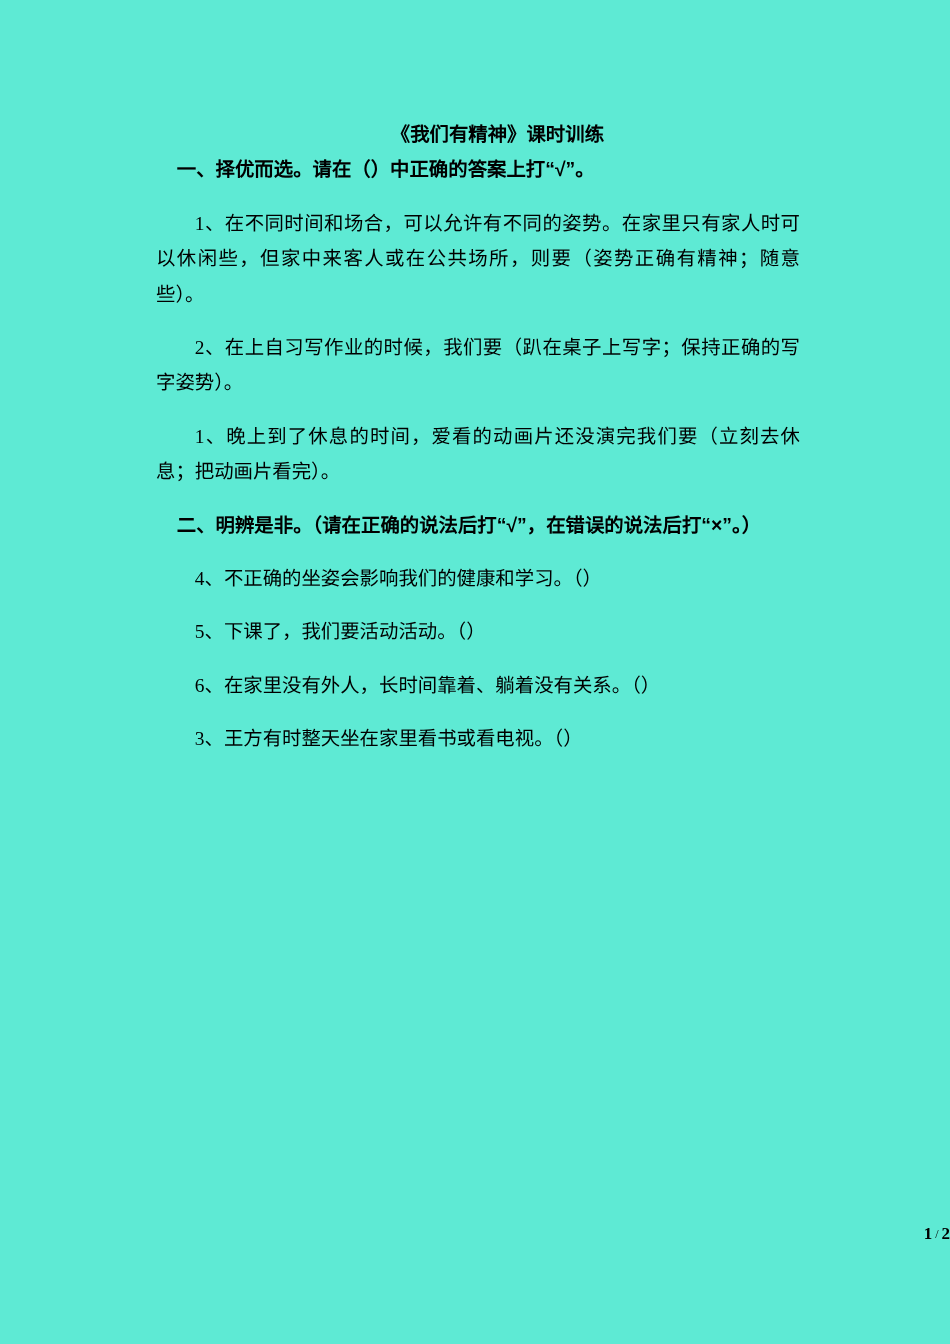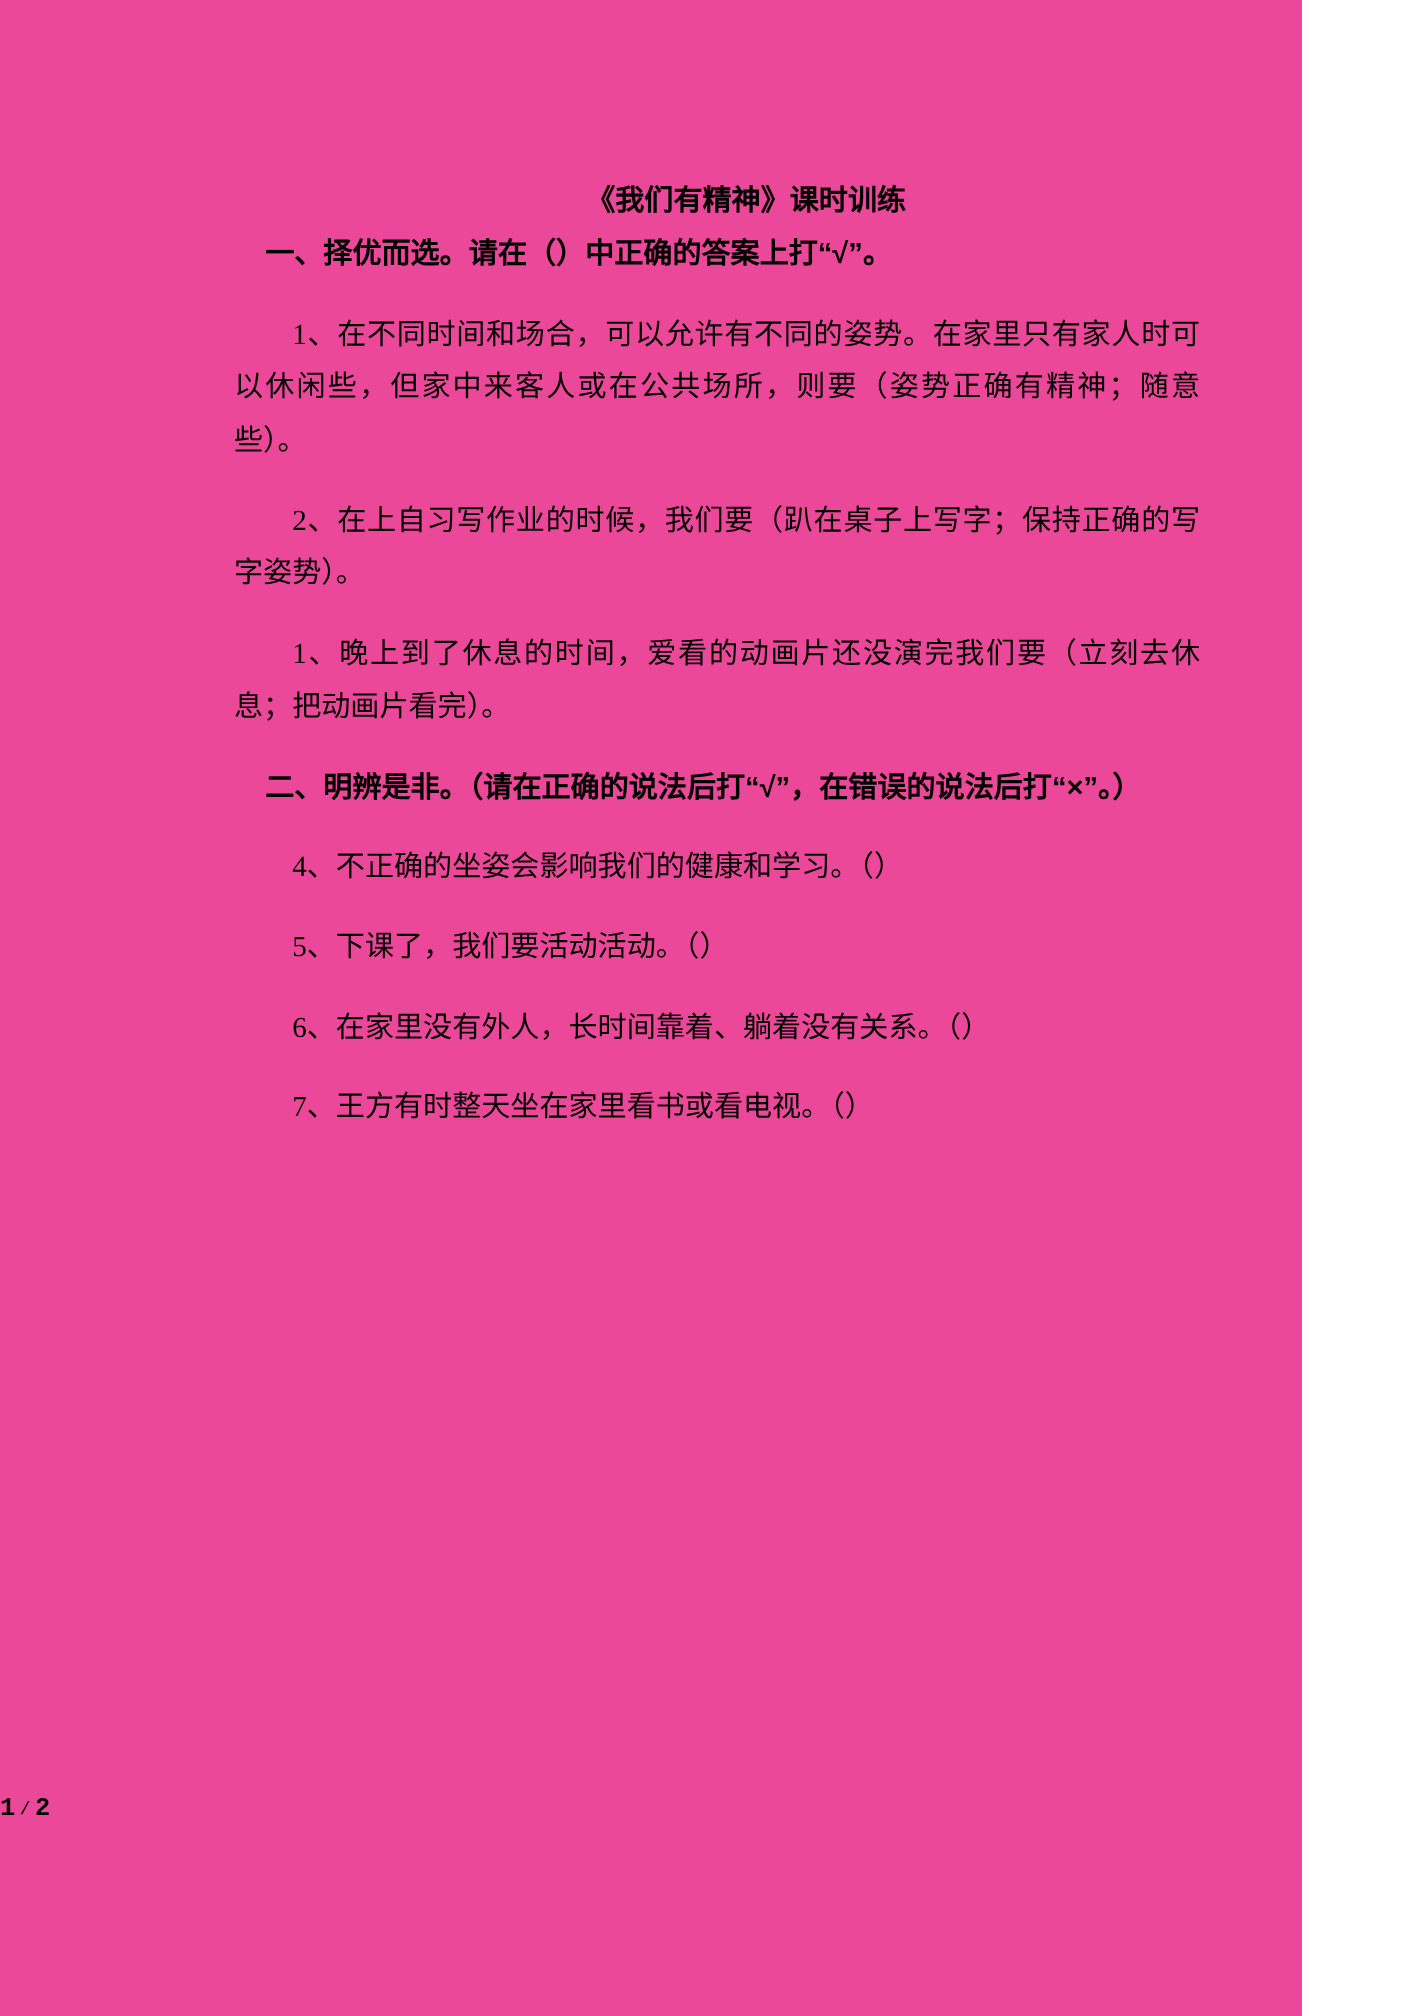--- a/index.html
+++ b/index.html
@@ -2,27 +2,26 @@
 <html lang="zh-CN"><head>
 <meta charset="utf-8">
 <style>
   html, body {
     margin: 0;
     padding: 0;
     background: #ffffff;
   }
   .page {
     position: relative;
-    width: 852px;
+    width: 950px;
     height: 1344px;
-    background: #ec4899;
+    background: #5eead4;
     color: #000000;
     overflow: hidden;
     font-family: "Liberation Serif", "DejaVu Serif", serif;
-    padding-left: 16px;
   }
   .content {
     position: absolute;
     left: 138px;
     top: 117px;
     width: 680px;
     font-size: 19.4px;
     line-height: 35.4px;
     text-align: justify;
     line-break: strict;
@@ -51,24 +50,24 @@
     margin: 18px;
     text-indent: 2em;
     font-weight: 400;
   }
   .answer-space {
     height: 35.4px;
   }
   .footer {
     position: absolute;
     left: 0;
-    top: 1197px;
+    top: 1224px;
     width: 950px;
-    text-align: left;
-    font-family: Liberation Mono, monospace;
+    text-align: right;
+    font-family: Liberation Serif, serif;
   }
   .footer .pagenum {
     font-size: 17px;
     font-weight: 700;
     color: #000000;
   }
   .footer .pagesep {
     font-size: 12px;
     font-weight: 400;
     color: #000000;
@@ -91,21 +90,21 @@
       <p class="question">1、在不同时间和场合，可以允许有不同的姿势。在家里只有家人时可以休闲些，但家中来客人或在公共场所，则要（姿势正确有精神；随意些）。</p>
       <p class="question">2、在上自习写作业的时候，我们要（趴在桌子上写字；保持正确的写字姿势）。</p>
       <p class="question">1、晚上到了休息的时间，爱看的动画片还没演完我们要（立刻去休息；把动画片看完）。</p>
     </section>
 
     <section class="section">
       <p class="section-heading">二、明辨是非。（请在正确的说法后打“√”，在错误的说法后打“×”。）</p>
       <p class="question">4、不正确的坐姿会影响我们的健康和学习。（）</p>
       <p class="question">5、下课了，我们要活动活动。（）</p>
       <p class="question">6、在家里没有外人，长时间靠着、躺着没有关系。（）</p>
-      <p class="question">7、王方有时整天坐在家里看书或看电视。（）</p>
+      <p class="question">3、王方有时整天坐在家里看书或看电视。（）</p>
     </section>
 
 
   </div>
 
   <div class="footer">
     <span class="pagenum">1</span><span class="pagesep">/</span><span class="pagenum">2</span>
   </div>
 
 </div>

